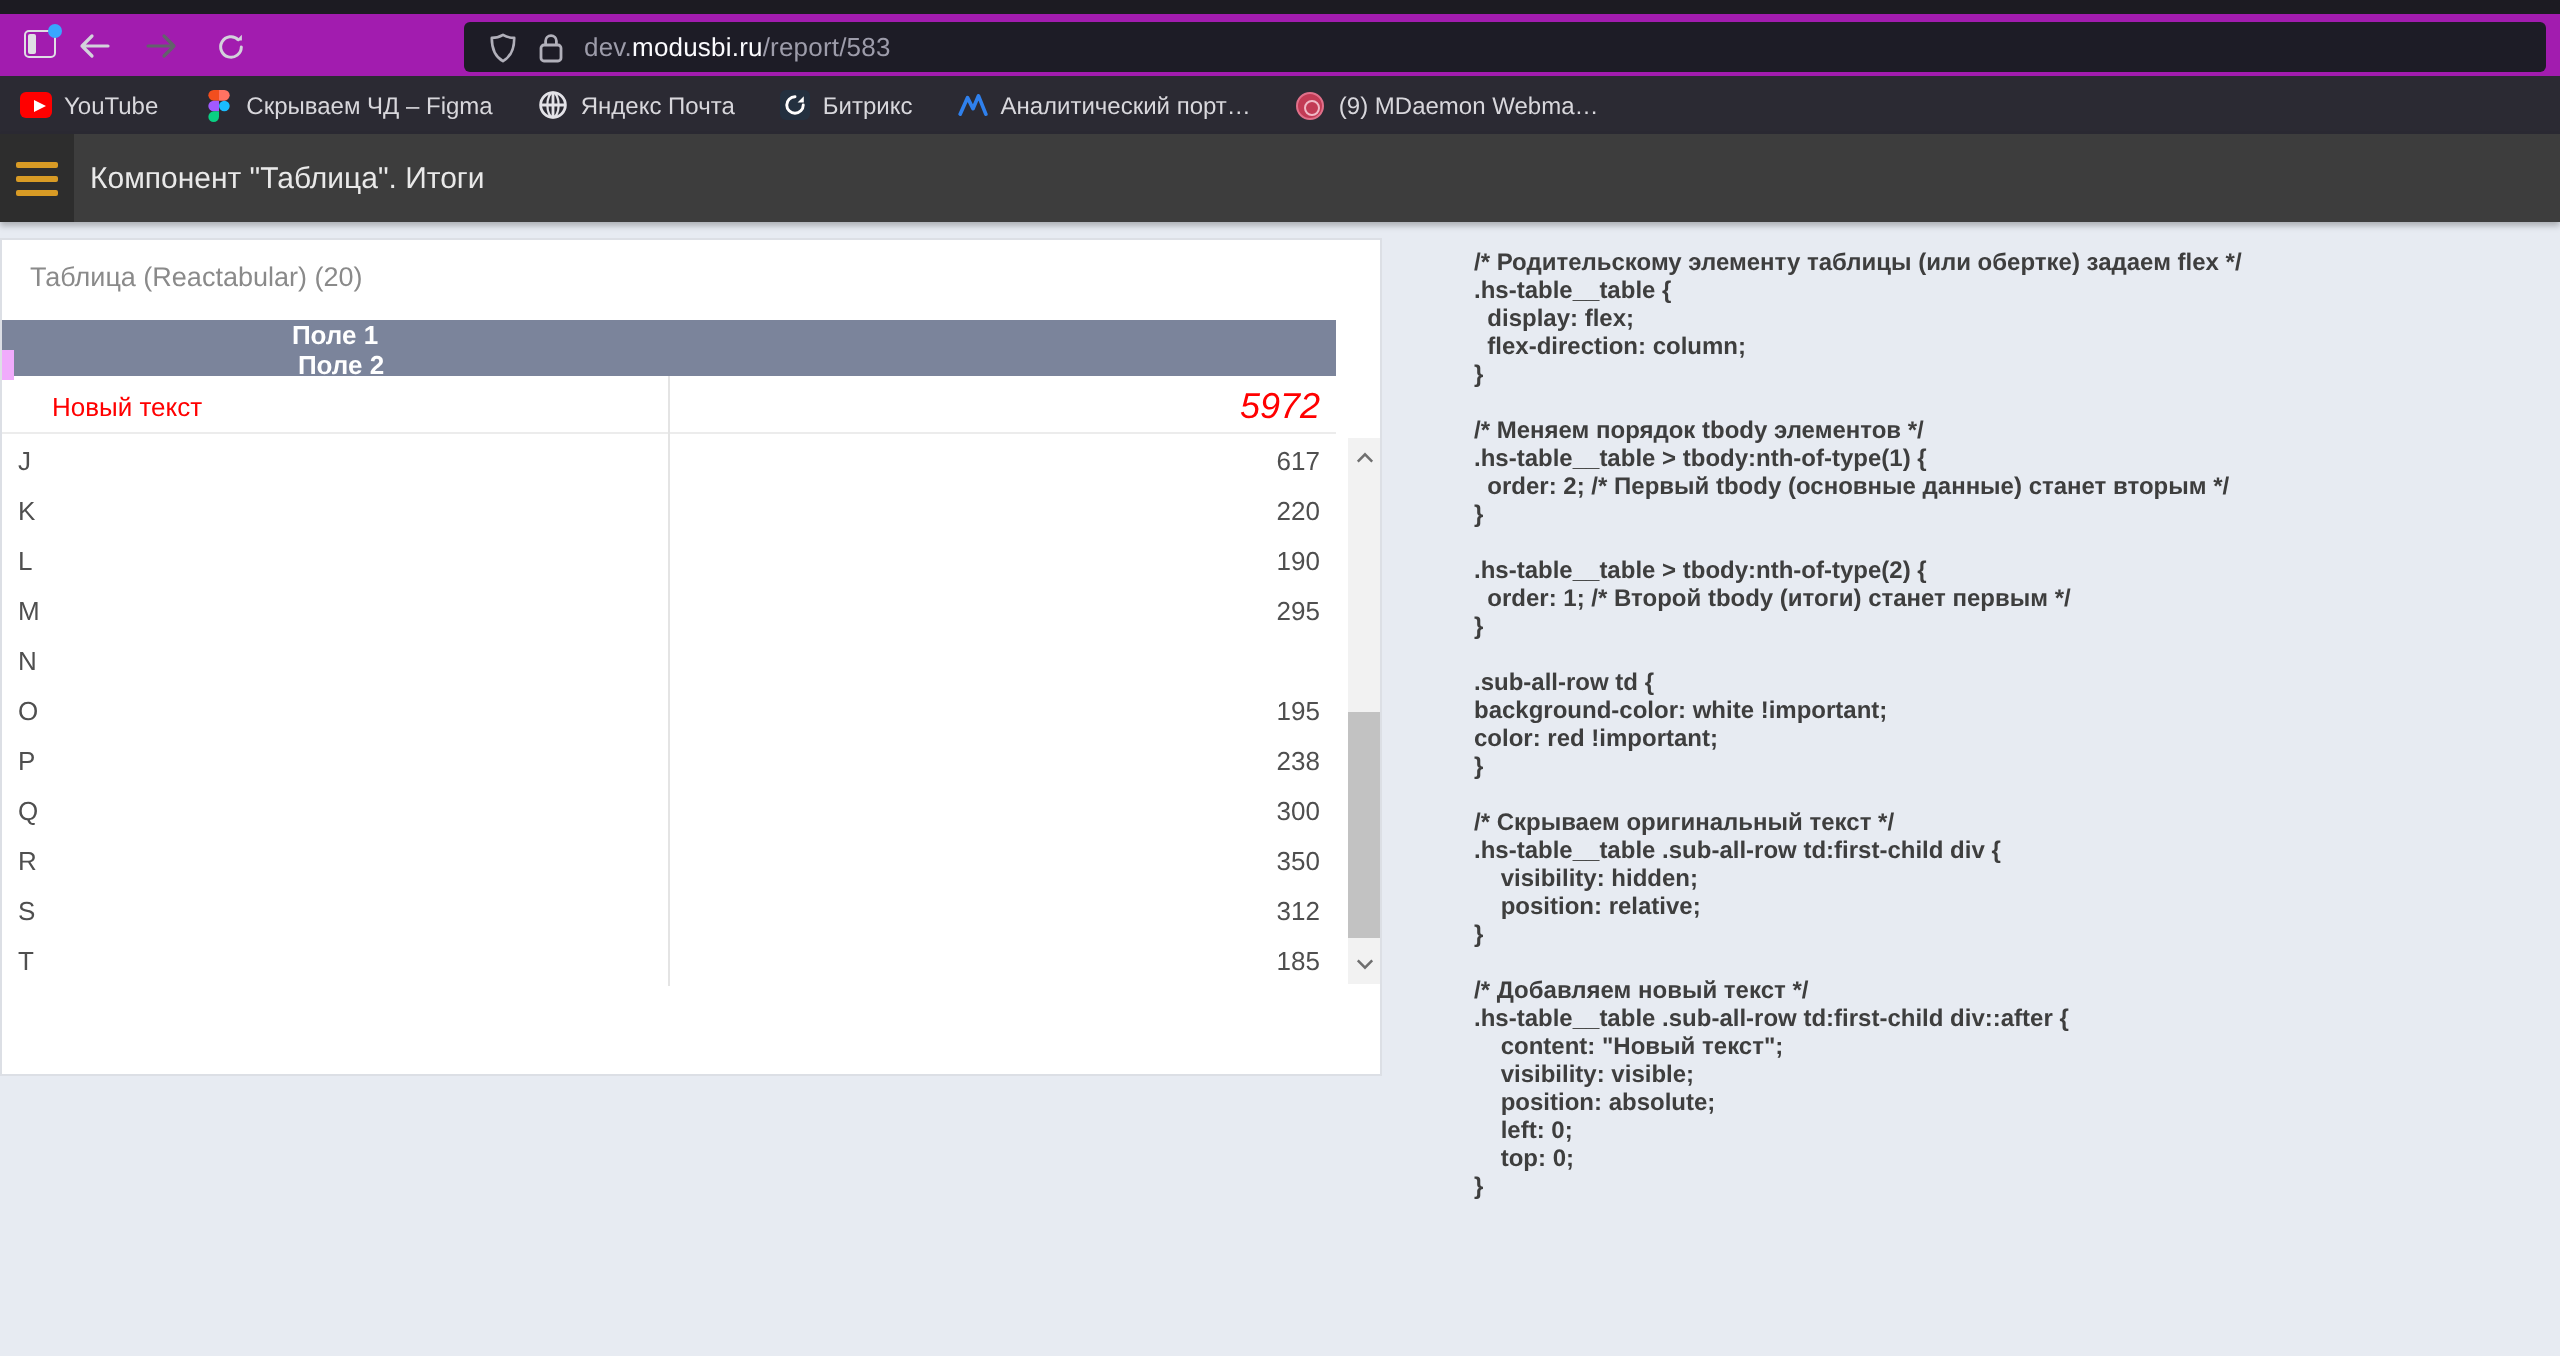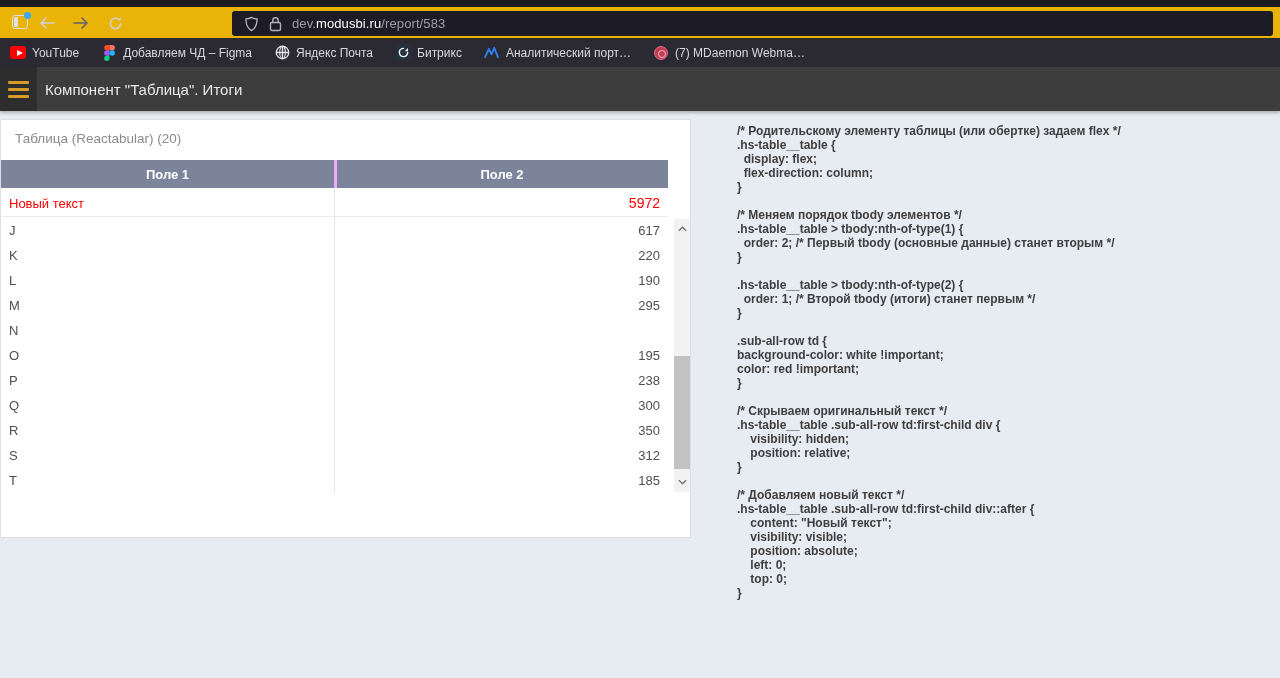--- a/index.html
+++ b/index.html
@@ -1,21 +1,21 @@
 <!DOCTYPE html>
 <html><head>
 <meta charset="utf-8">
 <style>
   * { margin:0; padding:0; box-sizing:border-box; }
   body { font-family:"Liberation Sans", sans-serif; }
   .screen { position:relative; width:1280px; height:678px; background:#e7ebf2; overflow:hidden; }
 
   
   .tabstrip { position:absolute; left:0; top:0; width:1280px; height:7px; background:#1c1b22; }
-  .toolbar  { position:absolute; left:0; top:7px; width:1280px; height:31px; background:#eab308; }
+  .toolbar  { position:absolute; left:0; top:7px; width:1280px; height:31px; background:#a21caf; }
   .nav-btn  { position:absolute; top:7px; width:18px; height:18px; display:flex; align-items:center; justify-content:center; }
   .win-icon { position:absolute; left:12px; top:8px; width:16px; height:14px; border:1.6px solid #dfdfe4; border-radius:2.5px; }
   .win-icon .fill { position:absolute; left:1px; top:1px; bottom:1px; width:4px; background:#dfdfe4; border-radius:1px; }
   .win-icon .dot  { position:absolute; right:-4px; top:-4px; width:7px; height:7px; border-radius:50%; background:#38a7ff; }
   .urlbar { position:absolute; left:232px; top:4px; width:1041px; height:25px; background:#1d1c26; border-radius:3px;
             display:flex; align-items:center; padding-left:12px; gap:10px; }
   .url-text { font-size:13px; color:#9d9caa; letter-spacing:.1px; }
   .url-text .host { color:#fbfbfe; }
   .bookmarks { position:absolute; left:0; top:38px; width:1280px; height:29px; background:#2b2a33;
                display:flex; align-items:center; padding-left:10px; gap:22px; }
@@ -29,26 +29,26 @@
 
   
   .appheader { position:absolute; left:0; top:67px; width:1280px; height:44px; background:#3d3d3d; box-shadow:0 2px 3px rgba(0,0,0,.25); }
   .burger { position:absolute; left:0; top:0; width:37px; height:44px; background:#2d2d2d; display:flex; flex-direction:column; justify-content:center; align-items:center; gap:4px; cursor:pointer; }
   .burger i { display:block; width:21px; height:3px; background:#d89b25; border-radius:1px; }
   .app-title { position:absolute; left:45px; top:0; height:44px; display:flex; align-items:center; font-size:15px; color:#e9e9e9; }
 
   
   .panel { position:absolute; left:0; top:119px; width:691px; height:419px; background:#ffffff; border:1px solid #dcdfe5; }
   .panel-title { position:absolute; left:14px; top:11px; font-size:13.5px; color:#8a8a8a; }
-  .thead { position:absolute; left:0; top:40px; width:667px; height:28px; background:#7b849b; display:flex; }
+  .thead { position:absolute; left:0; top:40px; width:667px; height:28px; background:#7b849b; display:flex;flex-direction:column; }
   .th { width:333px; display:flex; align-items:center; justify-content:center; color:#ffffff; font-size:13px; font-weight:bold; }
-  .th + .th { border-left:3px solid #f0abfc; width:333px; }
+  .th + .th { border-left:6px solid #f0abfc; width:333px; }
   .totals-row { position:absolute; left:0; top:70px; width:667px; height:27px; display:flex; align-items:center; border-bottom:1px solid #ececec; }
-  .totals-row .lbl { padding-left:8px; font-size:13px; color:#ff0000; flex:1; }
-  .totals-row .val { padding-right:8px; font-size:14px; color:#ff0000; text-align:right; width:250px; }
+  .totals-row .lbl { padding-left:25px; font-size:13px; color:#ff0000; flex:1; }
+  .totals-row .val { padding-right:8px; font-size:18px; color:#ff0000; text-align:right; width:250px;font-style:italic; }
   .tbody { position:absolute; left:0; top:98px; width:667px; }
   .trow { height:25px; display:flex; align-items:center; }
   .trow .lbl { padding-left:8px; font-size:13px; color:#4f4f4f; flex:1; }
   .trow .val { padding-right:8px; font-size:13px; color:#4f4f4f; text-align:right; width:250px; }
   .col-sep { position:absolute; left:333px; top:68px; width:1px; height:305px; background:#e4e4e4; }
 
   
   .sbar { position:absolute; left:673px; top:99px; width:16px; height:273px; background:#f2f2f2; }
   .sb-btn { position:absolute; left:0; width:16px; height:20px; background:#f2f2f2; display:flex; align-items:center; justify-content:center; cursor:pointer; }
   .sb-btn.up { top:0; } .sb-btn.down { bottom:0; }
@@ -107,21 +107,21 @@
     <div class="bm">
       <span class="bm-ico">
         <svg width="11" height="16" viewBox="0 0 12 18">
             <path d="M3 0h3v6H3a3 3 0 0 1 0-6z" fill="#f24e1e"></path>
             <path d="M6 0h3a3 3 0 0 1 0 6H6z" fill="#ff7262"></path>
             <path d="M3 6h3v6H3a3 3 0 0 1 0-6z" fill="#a259ff"></path>
             <circle cx="9" cy="9" r="3" fill="#1abcfe"></circle>
             <path d="M3 12h3v3a3 3 0 1 1-3-3z" fill="#0acf83"></path>
           </svg>
       </span>
-      <span>Добавляем ЧД – Figma</span>
+      <span>Скрываем ЧД – Figma</span>
     </div>
     <div class="bm">
       <span class="bm-ico">
         <svg width="15" height="15" viewBox="0 0 16 16">
             <circle cx="8" cy="8" r="6.6" stroke="#e3e2e8" stroke-width="1.5" fill="none"></circle>
             <path d="M1.4 8h13.2M8 1.4v13.2" stroke="#e3e2e8" stroke-width="1.5"></path>
             <ellipse cx="8" cy="8" rx="3" ry="6.6" stroke="#e3e2e8" stroke-width="1.2" fill="none"></ellipse>
           </svg>
       </span>
       <span>Яндекс Почта</span>
@@ -142,21 +142,21 @@
         <svg width="15" height="11" viewBox="0 0 16 12">
             <path d="M1 11L5 2l3 6 3-7 4 10" stroke="#2f80ed" stroke-width="2" fill="none" stroke-linejoin="round" stroke-linecap="round"></path>
           </svg>
       </span>
       <span>Аналитический порт…</span>
     </div>
     <div class="bm">
       <span class="bm-ico">
           <span class="mdaemon"></span>
         </span>
-      <span>(7) MDaemon Webma…</span>
+      <span>(9) MDaemon Webma…</span>
     </div>
   </div>
 
   <div class="appheader">
     <div class="burger">
       <i></i>
         <i></i>
         <i></i>
     </div>
     <div class="app-title">Компонент "Таблица". Итоги</div>

